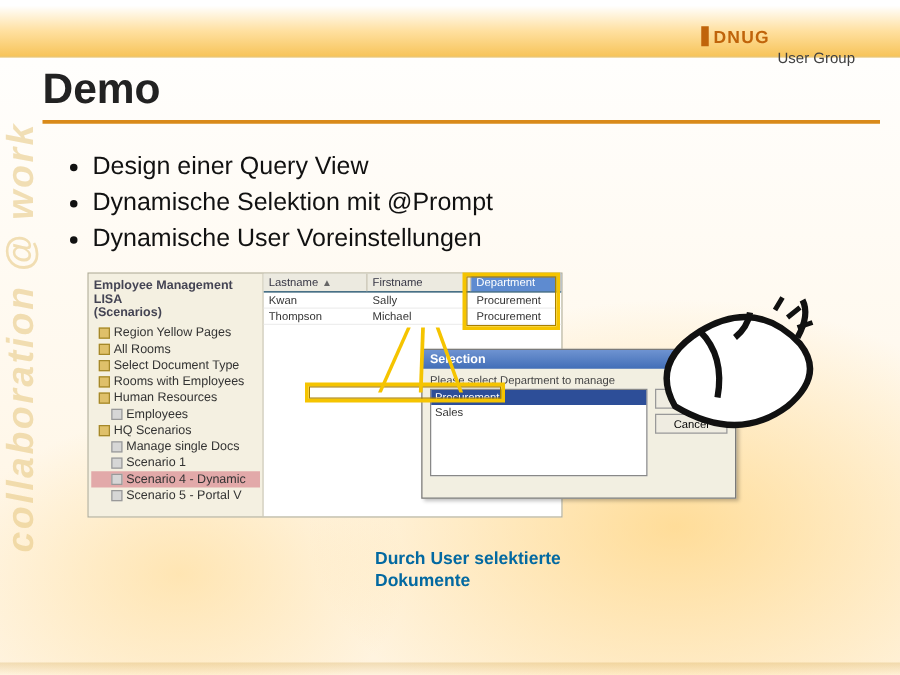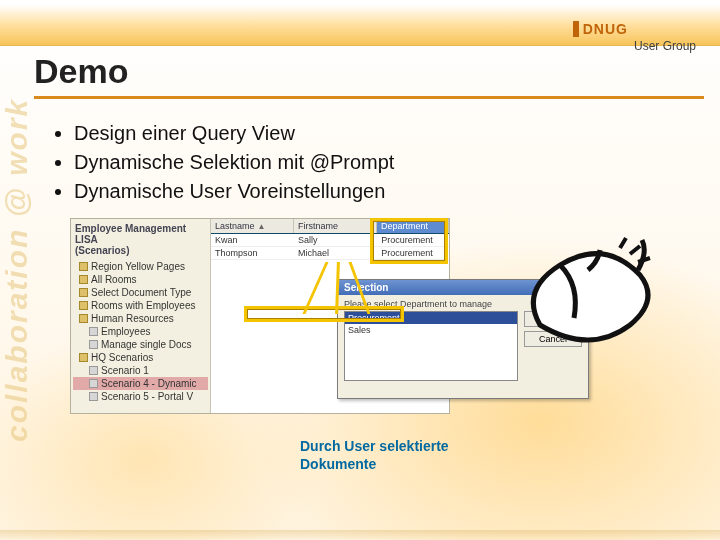--- a/index.html
+++ b/index.html
@@ -35,21 +35,21 @@
     user-select: none;
   }
   
   .header-band {
     position: absolute; left: 0; right: 0; top: 0;
     height: 46px;
     background: linear-gradient(#fff, #fff 10%, #ffe0a0 55%, #f7c45a 100%);
     border-bottom: 1px solid #e6b850;
   }
   .logo {
-    position: absolute; top: 4px; right: 24px;
+    position: absolute; top: 4px; right: 36px;
     display: flex; align-items: center; gap: 6px;
     color: #6a6a6a; font-weight: bold; font-size: 14px; padding-left: 39px;
   }
   .logo .brand { color: #c0640a; font-weight: 900; letter-spacing: 1px; }
   .logo .pill {
     display:inline-block; width:6px; height:16px; background:#c0640a; margin-right:-2px;
   }
   .logo .sub { font-size: 12px; color: #404040; font-weight: 400; margin-top: 35px; }
   .title {
     position: absolute; left: 34px; top: 52px;
@@ -187,27 +187,27 @@
         <span>Rooms with Employees</span>
       </div>
     <div class="node">
         <span class="ico"></span>
         <span>Human Resources</span>
       </div>
     <div class="node l2">
         <span class="ico doc"></span>
         <span>Employees</span>
       </div>
+    <div class="node">
+        <span class="ico"></span>
+        <span>HQ Scenarios</span>
+      </div>
     <div class="node l2">
         <span class="ico doc"></span>
         <span>Manage single Docs</span>
-      </div>
-    <div class="node">
-        <span class="ico"></span>
-        <span>HQ Scenarios</span>
       </div>
     <div class="node l2">
         <span class="ico doc"></span>
         <span>Scenario 1</span>
       </div>
     <div class="node l2 selpink">
         <span class="ico doc"></span>
         <span>Scenario 4 - Dynamic</span>
       </div>
     <div class="node l2">

